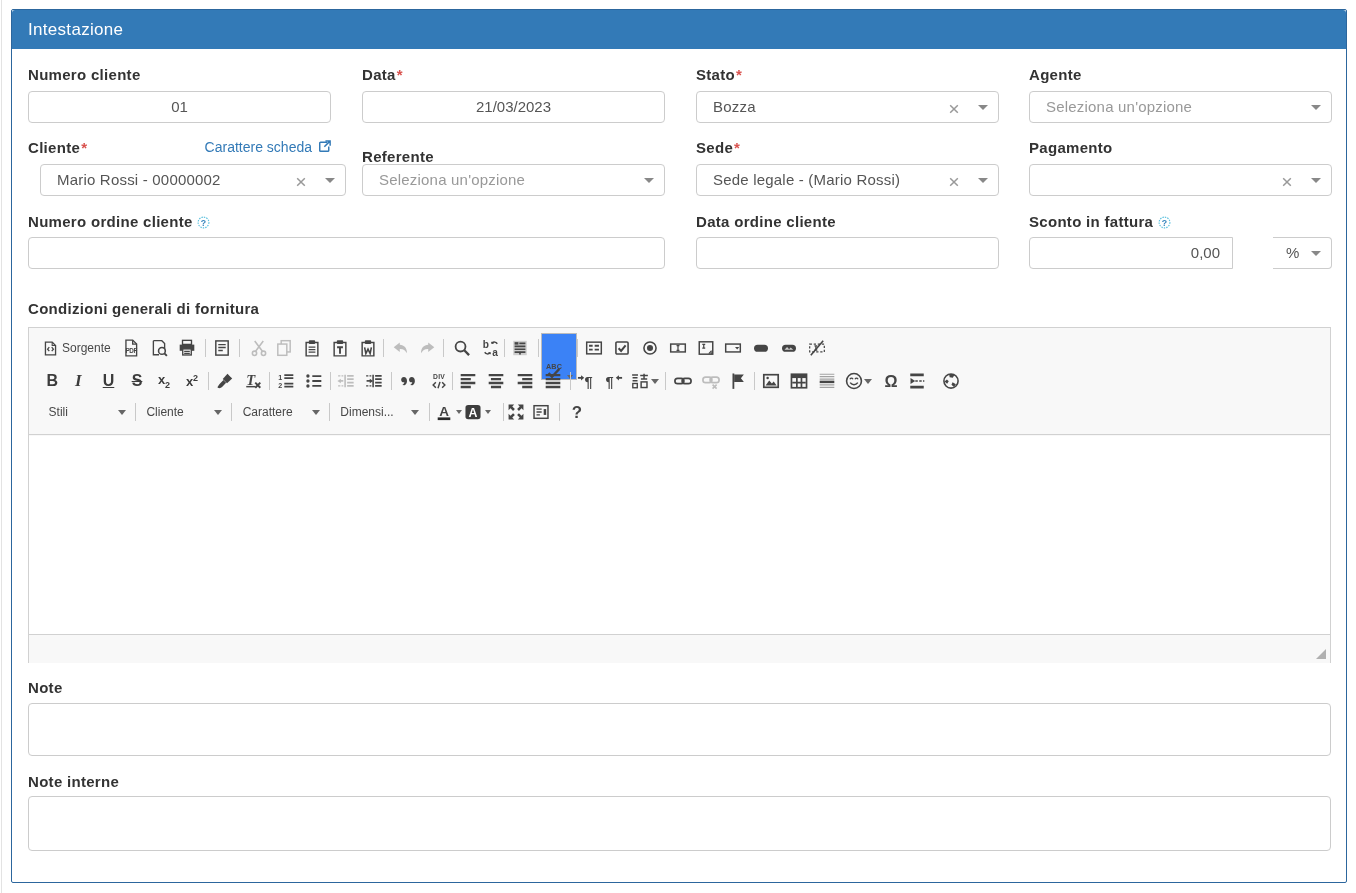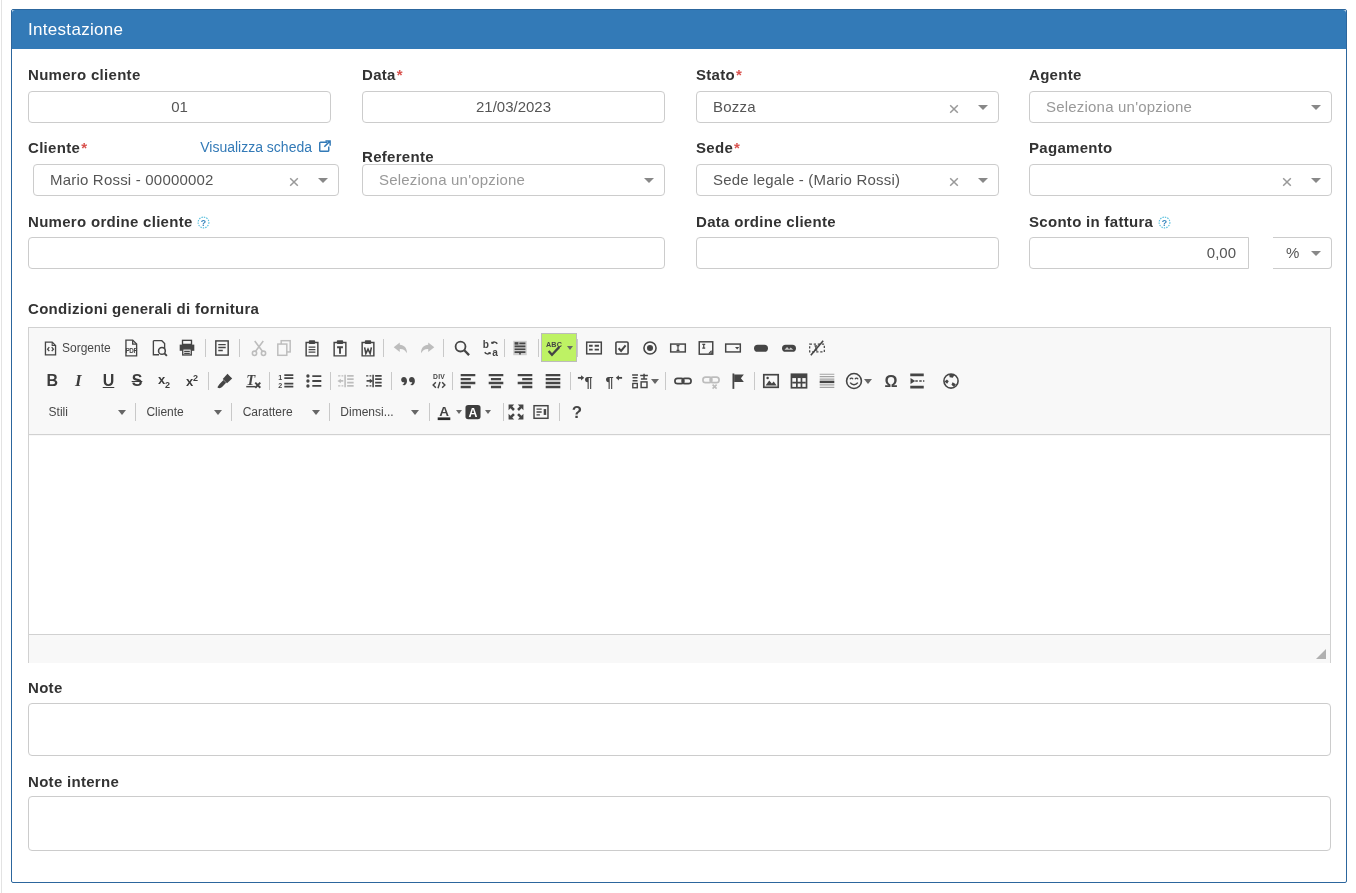--- a/index.html
+++ b/index.html
@@ -13,21 +13,21 @@
 .s2t.ph { color:#999; }
 .s2x { position:absolute; right:38px; top:9px; }
 .s2a { position:absolute; right:10px; top:13px; width:0; height:0; border-left:5px solid transparent; border-right:5px solid transparent; border-top:5px solid #888; }
 .editor { position:absolute; will-change:transform; left:16px; top:317px; width:1303px; height:336px; border:1px solid #d1d1d1; background:#f8f8f8; }
 .etoolbar { position:absolute; left:0; top:0; width:100%; height:107px; border-bottom:1px solid #d1d1d1; }
 .trow { position:absolute; left:0; width:100%; height:26px; }
 .tb { position:absolute; height:26px; width:28px; display:flex; align-items:center; justify-content:center; }
 .tb.tx { color:#3c3c3c; }
 .tlbl { font-size:12px; color:#484848; margin-left:4px; }
 .tsep { position:absolute; width:1px; height:18px; background:#c9c9c9; }
-.spell { position:absolute; height:29px; width:36px; background:#bef264; border:1px solid #bcbcbc; display:flex; align-items:center; justify-content:center; gap:1px; }
+.spell { position:absolute; height:47px; width:36px; background:#3b82f6; border:1px solid #bcbcbc; display:flex; align-items:flex-end; justify-content:center; gap:1px; }
 .car { width:0; height:0; border-left:3.5px solid transparent; border-right:3.5px solid transparent; border-top:4.5px solid #666; margin-left:3px; }
 .car2 { position:absolute; top:11px; width:0; height:0; border-left:4px solid transparent; border-right:4px solid transparent; border-top:5px solid #666; }
 .cmb { position:absolute; top:3px; font-size:12px; color:#474747; line-height:20px; }
 .econtent { position:absolute; left:0; top:108px; width:100%; height:198px; background:#fff; }
 .ebottom { position:absolute; left:0; top:306px; width:100%; height:29px; border-top:1px solid #d1d1d1; background:#f8f8f8; }
 .egrip { position:absolute; right:4px; bottom:4px; }
 </style></head>
 <body>
 <div class="edge"></div>
 <div class="panel">
@@ -43,28 +43,28 @@
       <span class="s2x"><svg width="12" height="12" viewBox="0 0 12 12">
           <path d="M2.2 2.2l7.6 7.6M9.8 2.2 2.2 9.8" stroke="#999" stroke-width="1.5"></path>
         </svg></span>
       <span class="s2a"></span>
     </div>
     <div class="sel2" style="left:1017px;top:81px;width:303px">
       <span class="s2t ph">Seleziona un'opzione</span>
       <span class="s2a"></span>
     </div>
     <div class="lbl" style="left:16px;top:127px">Cliente<span class="req">*</span></div>
-    <div class="lbl" style="left:16px;top:127px;width:303px;text-align:right;font-weight:normal;font-size:14px;letter-spacing:0"><span style="color:#337ab7">Visualizza scheda</span><svg width="13" height="13" viewBox="0 0 15 15" style="vertical-align:-1px;margin-left:6px">
+    <div class="lbl" style="left:16px;top:127px;width:303px;text-align:right;font-weight:normal;font-size:14px;letter-spacing:0"><span style="color:#337ab7">Carattere scheda</span><svg width="13" height="13" viewBox="0 0 15 15" style="vertical-align:-1px;margin-left:6px">
         <path d="M10.7 2.6H3a1 1 0 0 0-1 1v8.4a1 1 0 0 0 1 1h8.4a1 1 0 0 0 1-1V7.5" fill="none" stroke="#337ab7" stroke-width="1.7"></path>
         <path d="M8.6 1.2h5.4v5.4M13.5 1.6 7.3 7.8" fill="none" stroke="#337ab7" stroke-width="1.7"></path>
       </svg></div>
     <div class="lbl" style="left:350px;top:136px">Referente</div>
     <div class="lbl" style="left:684px;top:127px">Sede<span class="req">*</span></div>
     <div class="lbl" style="left:1017px;top:127px">Pagamento</div>
-    <div class="sel2" style="left:21px;top:154px;width:306px">
+    <div class="sel2" style="left:28px;top:154px;width:306px">
       <span class="s2t ">Mario Rossi - 00000002</span>
       <span class="s2x"><svg width="12" height="12" viewBox="0 0 12 12">
           <path d="M2.2 2.2l7.6 7.6M9.8 2.2 2.2 9.8" stroke="#999" stroke-width="1.5"></path>
         </svg></span>
       <span class="s2a"></span>
     </div>
     <div class="sel2" style="left:350px;top:154px;width:303px">
       <span class="s2t ph">Seleziona un'opzione</span>
       <span class="s2a"></span>
     </div>
@@ -85,21 +85,21 @@
         <circle cx="7" cy="7" r="5.8" fill="none" stroke="#5bc0de" stroke-width="1.2" stroke-dasharray="1.6 1.1"></circle>
         <text x="7" y="10.4" font-family="Liberation Sans" font-size="9.5" font-weight="bold" fill="#3a87bd" text-anchor="middle">?</text>
       </svg></div>
     <div class="lbl" style="left:684px;top:201px">Data ordine cliente</div>
     <div class="lbl" style="left:1017px;top:201px">Sconto in fattura <svg width="13" height="13" viewBox="0 0 14 14" style="vertical-align:-2px">
         <circle cx="7" cy="7" r="5.8" fill="none" stroke="#5bc0de" stroke-width="1.2" stroke-dasharray="1.6 1.1"></circle>
         <text x="7" y="10.4" font-family="Liberation Sans" font-size="9.5" font-weight="bold" fill="#3a87bd" text-anchor="middle">?</text>
       </svg></div>
     <div class="inp" style="left:16px;top:227px;width:637px;height:32px;text-align:center;"></div>
     <div class="inp" style="left:684px;top:227px;width:303px;height:32px;text-align:center;"></div>
-    <div class="inp" style="left:1017px;top:227px;width:220px;height:32px;text-align:right;padding-right:12px;border-radius:4px 0 0 4px;">0,00</div>
+    <div class="inp" style="left:1017px;top:227px;width:204px;height:32px;text-align:right;padding-right:12px;border-radius:4px 0 0 4px;">0,00</div>
     <div class="inp" style="left:1261px;top:227px;width:59px;height:32px;border-left:none;border-radius:0 4px 4px 0;text-align:left;padding-left:13px">% <span class="s2a" style="right:10px"></span></div>
     <div class="lbl" style="left:16px;top:288px">Condizioni generali di fornitura</div>
     <div class="editor">
 <div class="etoolbar">
         <div class="trow" style="top:7px">
           <div class="tb" style="left:14px;top:0;width:92px;justify-content:flex-start">
             <svg width="15" height="15" viewBox="0 0 16 16">
               <path d="M2.6 1.2h7.2l3.6 3.6v10H2.6z" fill="none" stroke="#454545" stroke-width="1.4"></path>
               <path d="M9.8 1.2v3.6h3.6" fill="none" stroke="#454545" stroke-width="1.2"></path>
               <path d="M6.7 6.6 4.9 8.7l1.8 2.1M9.3 6.6l1.8 2.1-1.8 2.1" fill="none" stroke="#454545" stroke-width="1.4"></path>

